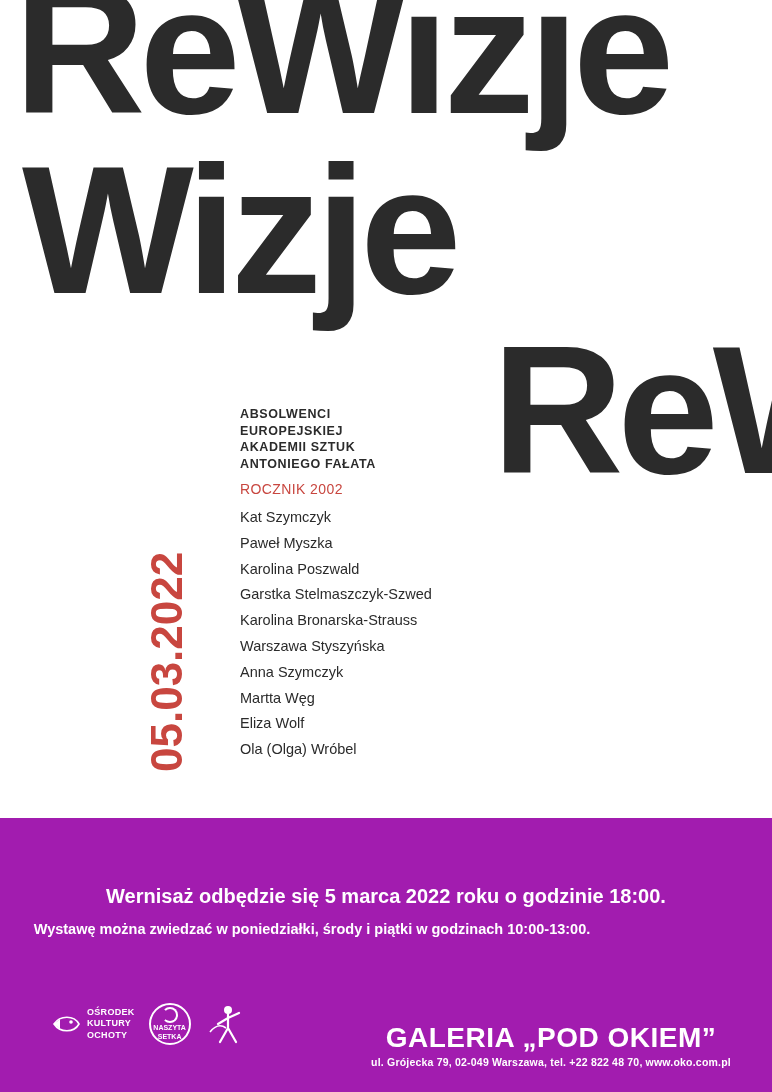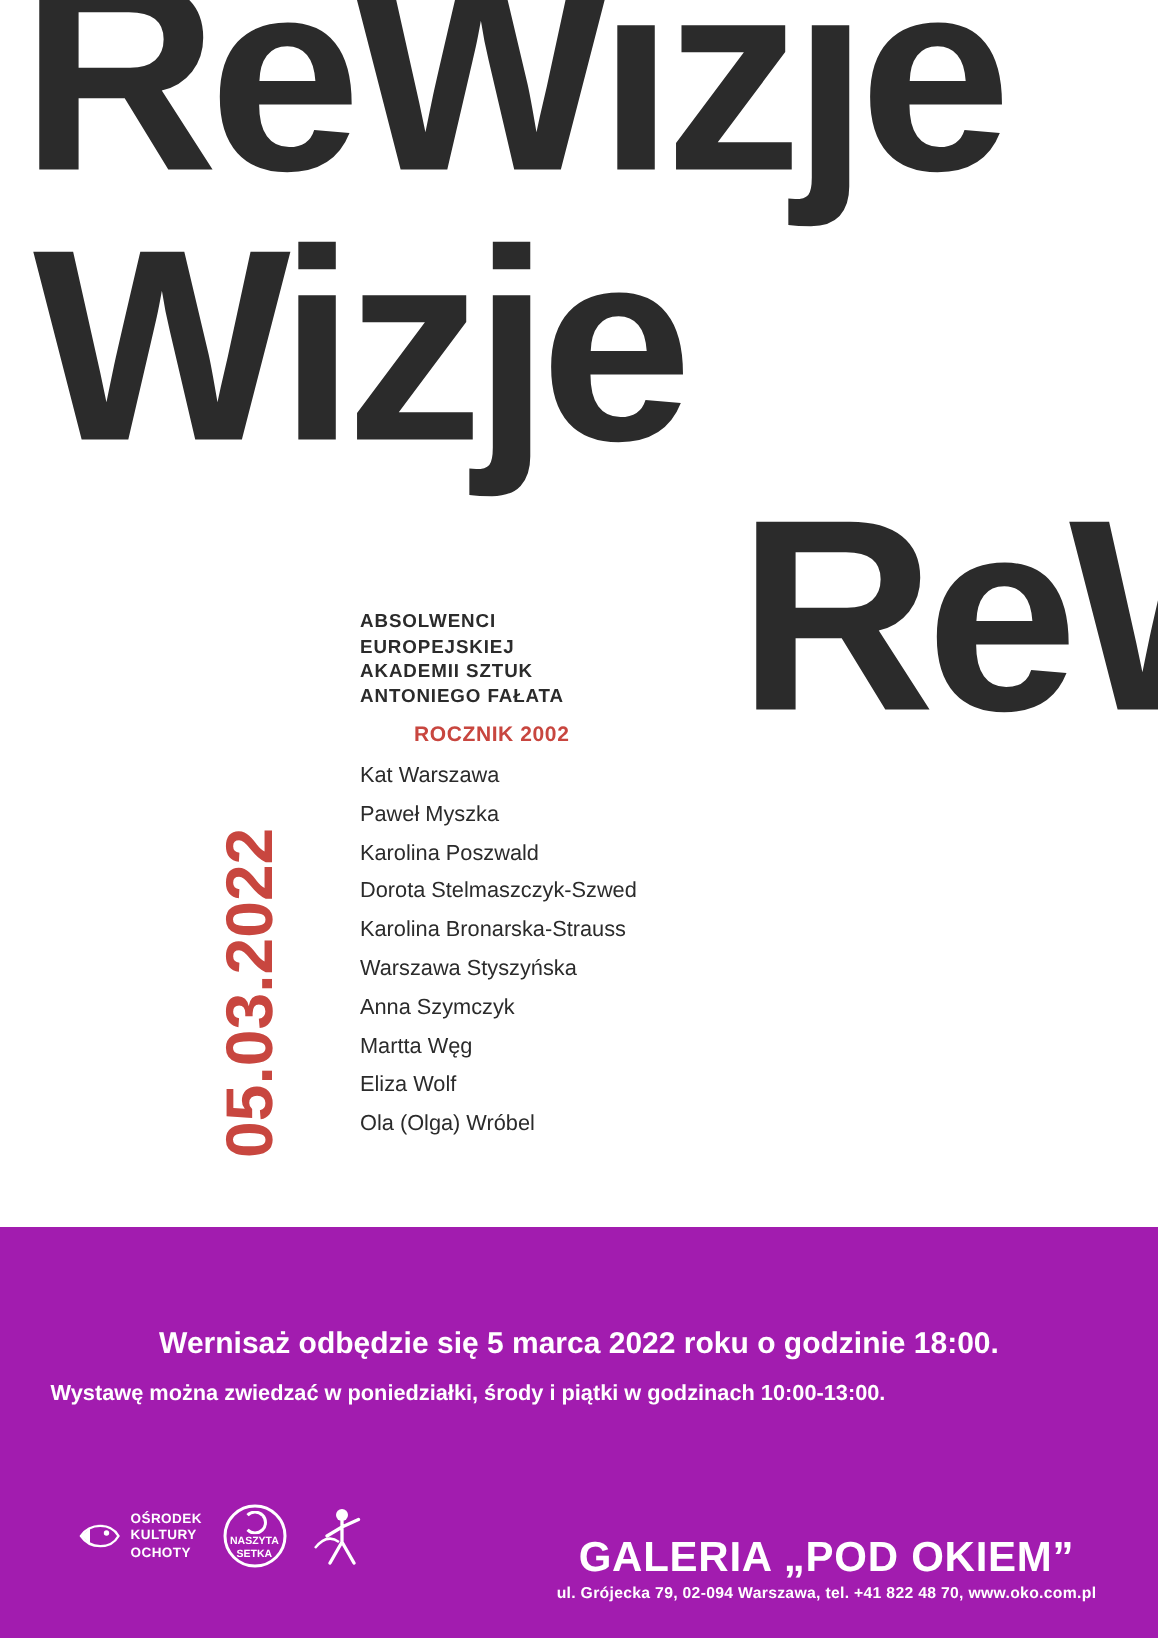--- a/index.html
+++ b/index.html
@@ -59,25 +59,24 @@
     font-size:12.5px;
     font-weight:bold;
     letter-spacing:0.6px;
     color:#2b2b2b;
     line-height:1.32;
     text-transform:uppercase;
   }
   #year {
     margin-top:9px;
     font-size:14px;
-    font-weight:bold;
+    font-weight:normal;
     letter-spacing:0.4px;
     color:#c8463f;
     text-transform:uppercase;
-    margin-left:36px;
   }
   #artists { margin-top:8px; }
   .artist {
     font-size:14.5px;
     color:#2b2b2b;
     line-height:1.78;
     white-space:nowrap;
   }
 
   
@@ -196,24 +195,24 @@
 
   <div id="credits">
     <div class="org-line">ABSOLWENCI</div>
     <div class="org-line">EUROPEJSKIEJ</div>
     <div class="org-line">AKADEMII SZTUK</div>
     <div class="org-line">ANTONIEGO FAŁATA</div>
 
     <div id="year">ROCZNIK 2002</div>
 
     <div id="artists">
-      <div class="artist">Kat Warszawa</div>
+      <div class="artist">Kat Szymczyk</div>
       <div class="artist">Paweł Myszka</div>
       <div class="artist">Karolina Poszwald</div>
-      <div class="artist">Dorota Stelmaszczyk-Szwed</div>
+      <div class="artist">Garstka Stelmaszczyk-Szwed</div>
       <div class="artist">Karolina Bronarska-Strauss</div>
       <div class="artist">Warszawa Styszyńska</div>
       <div class="artist">Anna Szymczyk</div>
       <div class="artist">Martta Węg</div>
       <div class="artist">Eliza Wolf</div>
       <div class="artist">Ola (Olga) Wróbel</div>
     </div>
   </div>
 
   <div id="band">
@@ -249,17 +248,17 @@
           <circle cx="22" cy="8" r="4" fill="#ffffff"></circle>
           <path d="M22 12 L22 26 M22 16 L33 11 M22 16 L12 22 M22 26 L14 40 M22 26 L30 40" stroke="#ffffff" stroke-width="2.2" fill="none" stroke-linecap="round"></path>
           <path d="M4 30 q8 -10 16 -4" stroke="#ffffff" stroke-width="1.6" fill="none"></path>
         </svg>
       </div>
 
     </div>
 
     <div id="gallery">
       <div id="gallery-name">GALERIA „POD OKIEM”</div>
-      <div id="gallery-addr">ul. Grójecka 79, 02-094 Warszawa, tel. +41 822 48 70, www.oko.com.pl</div>
+      <div id="gallery-addr">ul. Grójecka 79, 02-049 Warszawa, tel. +22 822 48 70, www.oko.com.pl</div>
     </div>
 
   </div>
 </div>
 
 </body></html>

